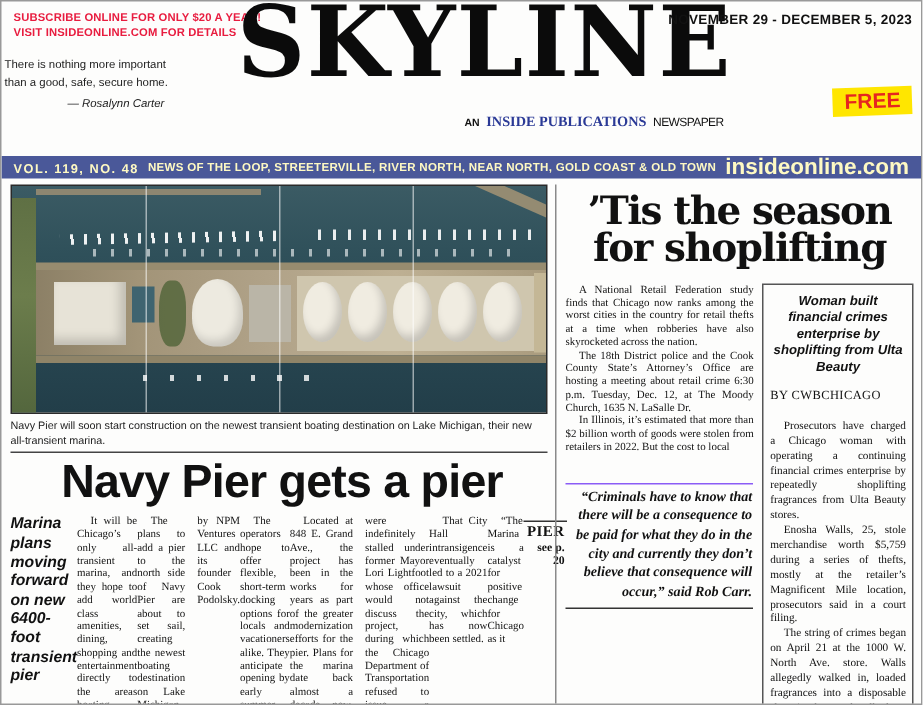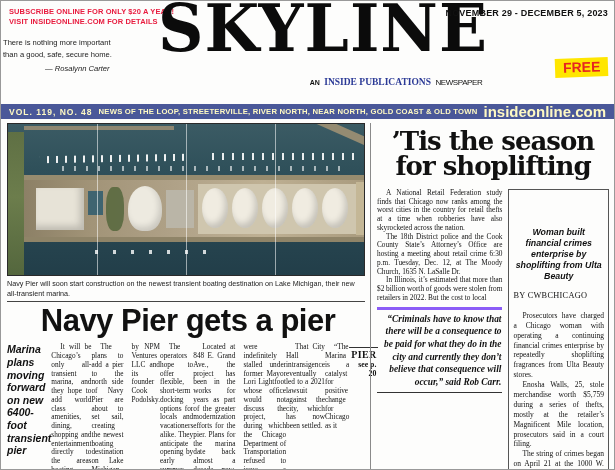--- a/index.html
+++ b/index.html
@@ -89,25 +89,25 @@
     font-family:"Liberation Serif", serif; font-weight:bold; font-size:7.8px; padding:1px 2px;
     margin-top:4px; }
   .jump .jw { font-size:10px; letter-spacing:.3px; }
 
   
   .shop-headline { text-align:center; font-family:"DejaVu Serif", serif; font-weight:bold;
     font-size:26px; line-height:.98; letter-spacing:-1px; margin:6px 0 9px 0; }
   .shop-cols { display:flex; gap:6px; }
   .shop-main { width:126px; }
   .shop-sidebar { width:101px; }
-  .pullquote-wrap { border-top:3px solid #8b5cf6; border-bottom:1px solid #333; margin:4px 0; padding:3px 1px; }
+  .pullquote-wrap { border-top:1px solid #8b5cf6; border-bottom:1px solid #333; margin:19px 0; padding:3px 1px; }
   .pullquote { font-family:"Liberation Serif", serif; font-style:italic; font-weight:bold;
     font-size:9.4px; line-height:1.35; text-align:right; }
   .sidebar-box { border:1px solid #555; padding:5px 4px 3px 4px; }
-  .sidebar-deck { font-style:italic; font-weight:bold; font-size:8.8px; line-height:1.25; text-align:center;margin-top:32px; }
+  .sidebar-deck { font-style:italic; font-weight:bold; font-size:8.8px; line-height:1.25; text-align:center; }
   .byline { font-family:"Liberation Serif", serif; font-size:8.3px; letter-spacing:.3px; margin:9px 0 11px 0; }
   .shop-sidebar p.body { font-size:7.5px; line-height:1.32; }
 </style>
 </head>
 <body>
 
 <div class="page">
 
   <div class="header">
     <div class="subscribe">

